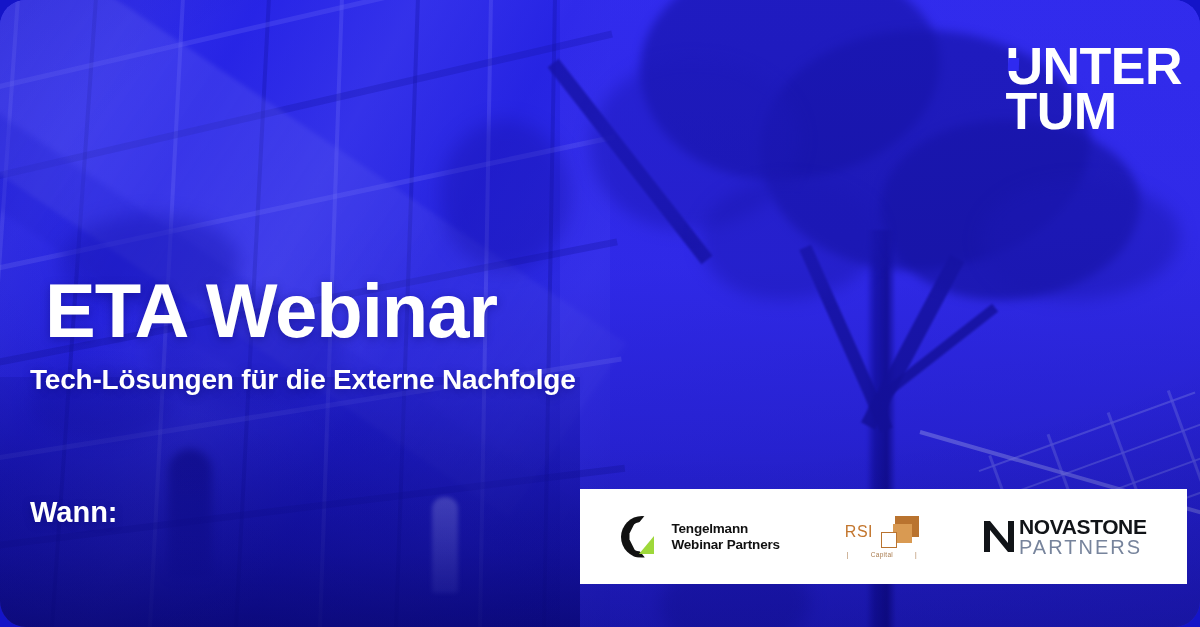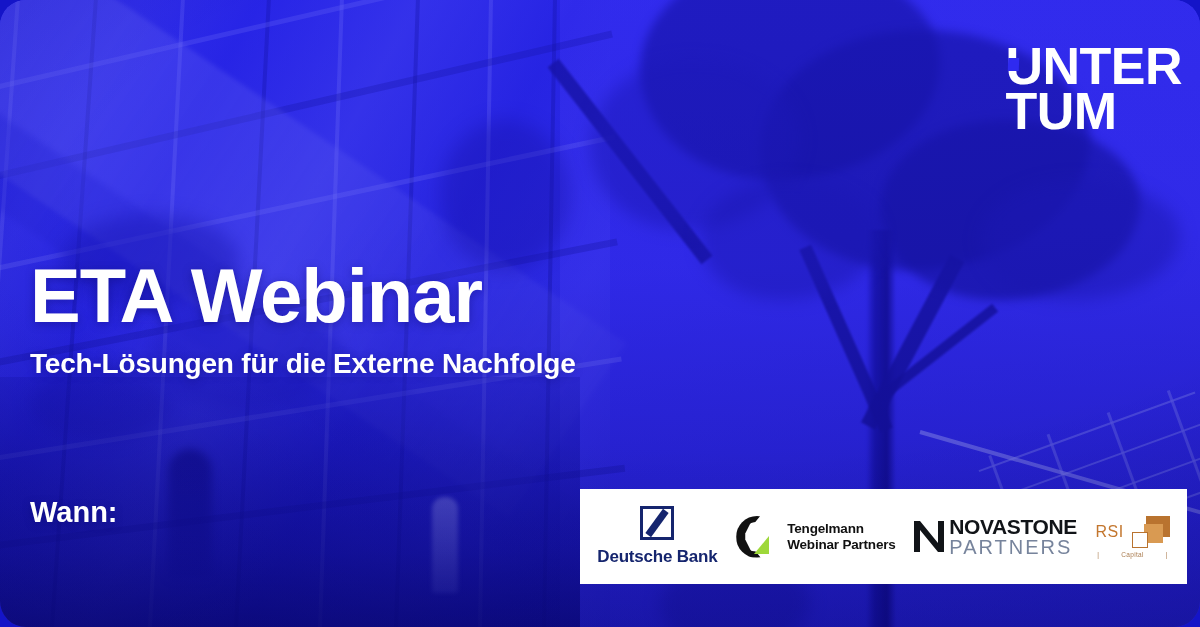--- a/index.html
+++ b/index.html
@@ -221,21 +221,21 @@
   .headline {
     position: absolute;
     left: 30px; top: 258px;
   }
   .title {
     font-size: 76px;
     font-weight: 700;
     color: #ffffff;
     letter-spacing: -1px;
     line-height: 1.0;
-    margin: 0;
+    margin: 15px;
     text-shadow: 0 2px 10px rgba(8,6,90,0.35);
   }
   .subtitle {
     font-size: 28px;
     font-weight: 700;
     color: #ffffff;
     letter-spacing: -0.2px;
     margin: 14px 8px 0 0;
     text-shadow: 0 2px 8px rgba(8,6,90,0.35);
   }
@@ -453,53 +453,31 @@
     </div>
 
     <div class="details">
       <div class="detail-row">
         <span class="detail-label">Wann:</span>
       </div>
     </div>
 
     <div class="logo-bar">
 
-      <div class="logo-slot">
-        <div class="db">
-          <div class="db-mark">
-            <div class="db-slash"></div>
-          </div>
-          <div class="db-name">Deutsche Bank</div>
-        </div>
-      </div>
 
       <div class="logo-slot">
         <div class="tg">
           <div class="tg-mark">
             <div class="tg-c"></div>
             <div class="tg-c2"></div>
             <div class="tg-tri"></div>
           </div>
           <div class="tg-text">
             <div class="tg-t1">Tengelmann</div>
             <div class="tg-t2">Webinar Partners</div>
-          </div>
-        </div>
-      </div>
-
-      <div class="logo-slot">
-        <div class="nv">
-          <div class="nv-mark">
-            <svg width="30" height="31" viewBox="0 0 30 31" aria-hidden="true">
-              <polygon points="0,0 6,0 24,22 24,0 30,0 30,31 24,31 6,9 6,31 0,31" fill="#111418"></polygon>
-            </svg>
-          </div>
-          <div class="nv-text">
-            <div class="nv-t1">NOVASTONE</div>
-            <div class="nv-t2">PARTNERS</div>
           </div>
         </div>
       </div>
 
       <div class="logo-slot">
         <div class="rsi">
           <div class="rsi-row">
             <span class="rsi-word">RSI</span>
             <span class="rsi-mark">
               <span class="rsi-sq1"></span>
@@ -508,16 +486,30 @@
             </span>
           </div>
           <div class="rsi-sub">
             <span>|</span>
             <span>Capital</span>
             <span>|</span>
           </div>
         </div>
       </div>
 
+      <div class="logo-slot">
+        <div class="nv">
+          <div class="nv-mark">
+            <svg width="30" height="31" viewBox="0 0 30 31" aria-hidden="true">
+              <polygon points="0,0 6,0 24,22 24,0 30,0 30,31 24,31 6,9 6,31 0,31" fill="#111418"></polygon>
+            </svg>
+          </div>
+          <div class="nv-text">
+            <div class="nv-t1">NOVASTONE</div>
+            <div class="nv-t2">PARTNERS</div>
+          </div>
+        </div>
+      </div>
+
     </div>
 
   </div>
 </div>
 
 </body></html>

